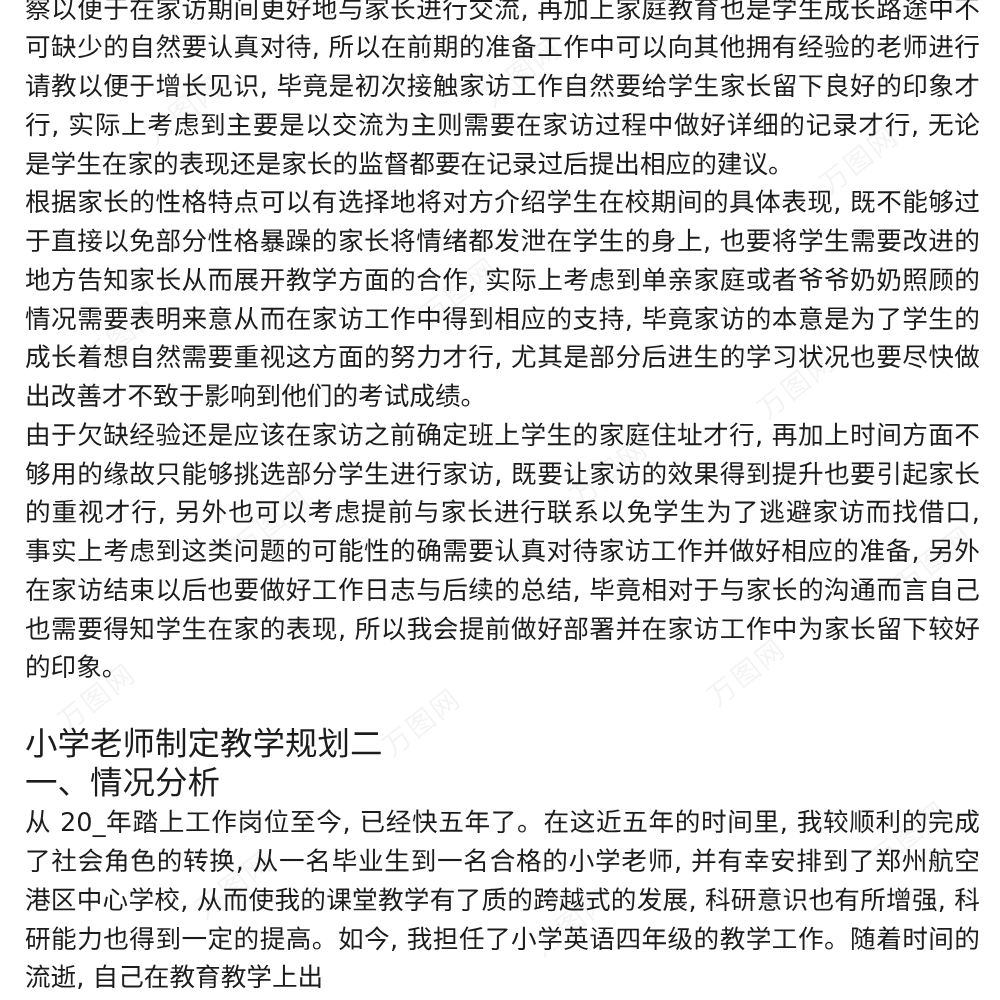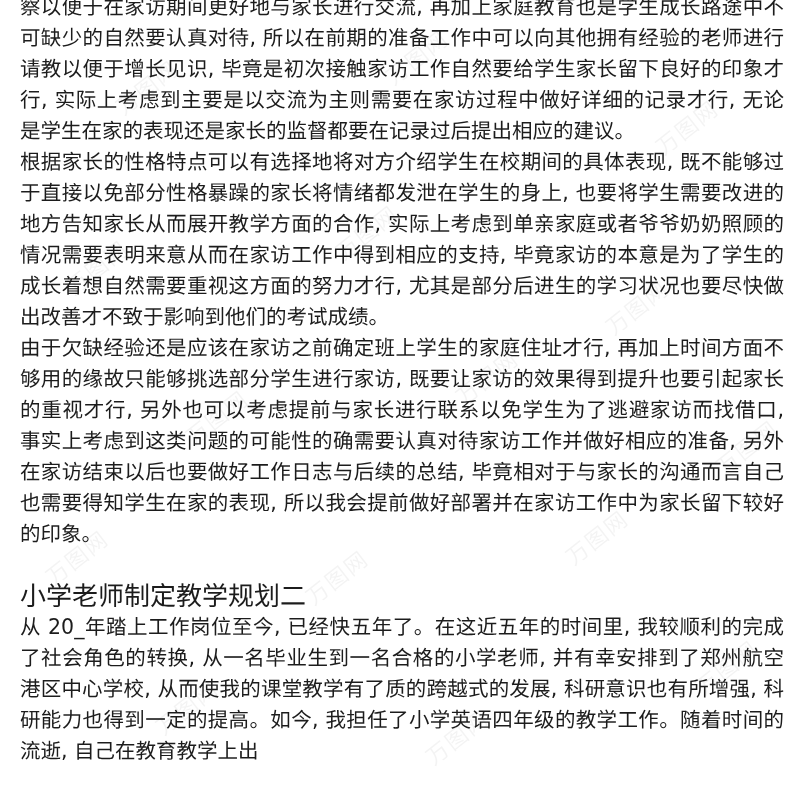--- a/index.html
+++ b/index.html
@@ -99,16 +99,17 @@
     <span class="wm" style="left:420px;  top:720px;">万图网</span>
     <span class="wm" style="left:690px;  top:650px;">万图网</span>
   </div>
 
   <div class="doc-body shifted" id="doc-body">
       <p class="para">察以便于在家访期间更好地与家长进行交流, 再加上家庭教育也是学生成长路途中不可缺少的自然要认真对待, 所以在前期的准备工作中可以向其他拥有经验的老师进行请教以便于增长见识, 毕竟是初次接触家访工作自然要给学生家长留下良好的印象才行, 实际上考虑到主要是以交流为主则需要在家访过程中做好详细的记录才行, 无论是学生在家的表现还是家长的监督都要在记录过后提出相应的建议。</p>
       <p class="para">根据家长的性格特点可以有选择地将对方介绍学生在校期间的具体表现, 既不能够过于直接以免部分性格暴躁的家长将情绪都发泄在学生的身上, 也要将学生需要改进的地方告知家长从而展开教学方面的合作, 实际上考虑到单亲家庭或者爷爷奶奶照顾的情况需要表明来意从而在家访工作中得到相应的支持, 毕竟家访的本意是为了学生的成长着想自然需要重视这方面的努力才行, 尤其是部分后进生的学习状况也要尽快做出改善才不致于影响到他们的考试成绩。</p>
       <p class="para">由于欠缺经验还是应该在家访之前确定班上学生的家庭住址才行, 再加上时间方面不够用的缘故只能够挑选部分学生进行家访, 既要让家访的效果得到提升也要引起家长的重视才行, 另外也可以考虑提前与家长进行联系以免学生为了逃避家访而找借口, 事实上考虑到这类问题的可能性的确需要认真对待家访工作并做好相应的准备, 另外在家访结束以后也要做好工作日志与后续的总结, 毕竟相对于与家长的沟通而言自己也需要得知学生在家的表现, 所以我会提前做好部署并在家访工作中为家长留下较好的印象。</p>
       <div class="blank-line"></div>
       <p class="heading">小学老师制定教学规划二</p>
+      <p class="heading">一、情况分析</p>
       <p class="para">从 20_年踏上工作岗位至今, 已经快五年了。在这近五年的时间里, 我较顺利的完成了社会角色的转换, 从一名毕业生到一名合格的小学老师, 并有幸安排到了郑州航空港区中心学校, 从而使我的课堂教学有了质的跨越式的发展, 科研意识也有所增强, 科研能力也得到一定的提高。如今, 我担任了小学英语四年级的教学工作。随着时间的流逝, 自己在教育教学上出</p>
     </div>
 
 </div>
 
 </body></html>

